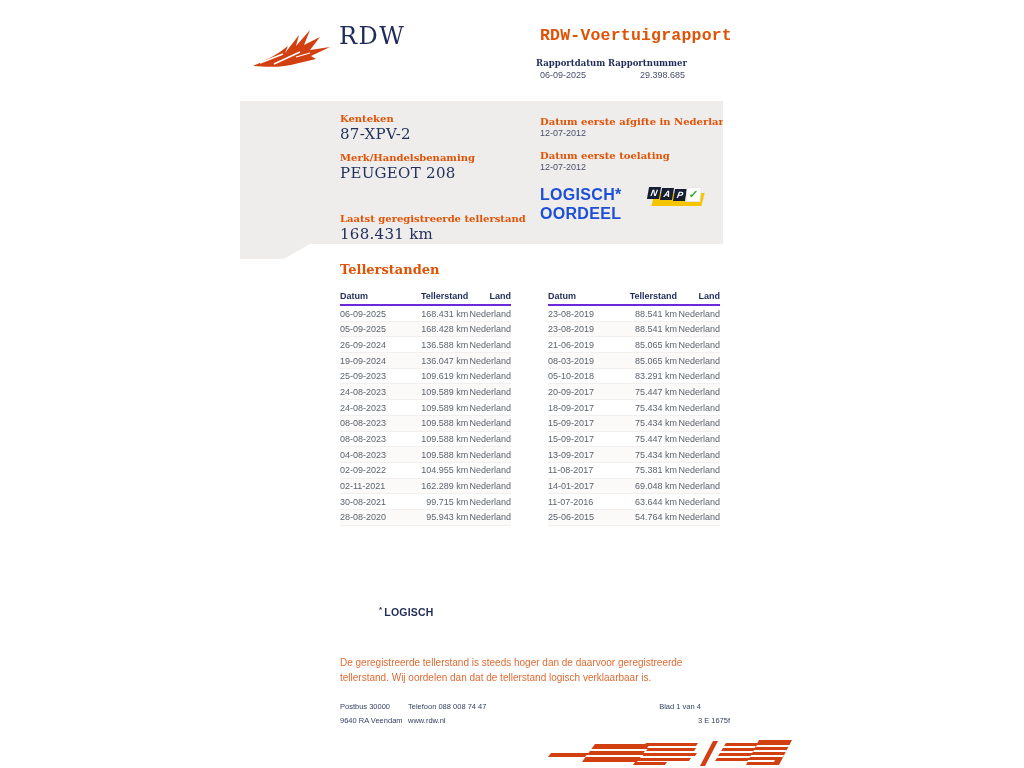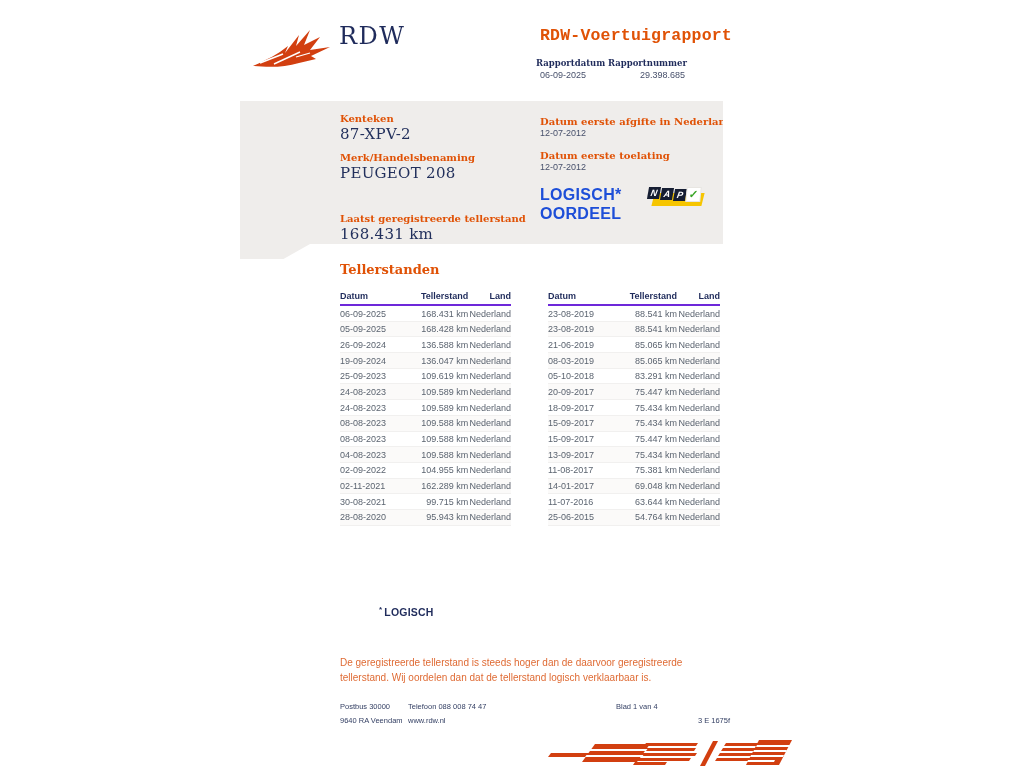--- a/index.html
+++ b/index.html
@@ -114,21 +114,21 @@
     left:340px;top:655px;width:392px;font-size:10px;color:#DF6A33;
     line-height:15px;
   }
 
   
   .footer-text{font-size:7.5px;color:#333F63;white-space:nowrap;}
   #footer-address1{left:340px;top:702px;}
   #footer-address2{left:340px;top:716px;}
   #footer-phone{left:408px;top:702px;}
   #footer-site{left:408px;top:716px;text-decoration:none;color:#333F63;}
-  #footer-page{left:616px;top:702px;width:100px;text-align:left;}
+  #footer-page{left:630px;top:702px;width:100px;text-align:center;}
   #footer-code{left:630px;top:716px;width:100px;text-align:right;}
 
   
   #decoration{left:534px;top:737px;width:258px;height:31px;}
 </style>
 </head>
 <body>
 
 <svg id="logo-wing" class="abs" viewBox="0 0 80 44" xmlns="http://www.w3.org/2000/svg">
   <path fill="#D23F10" d="M1,40 C14,34 25,29 36,20 L33,27 L47,9 L44,20 L58,4 L52,19 L68,11 L58,24 L78,21 L59,30 L64,33 L47,37 C31,42 14,41 1,40 Z"></path>

